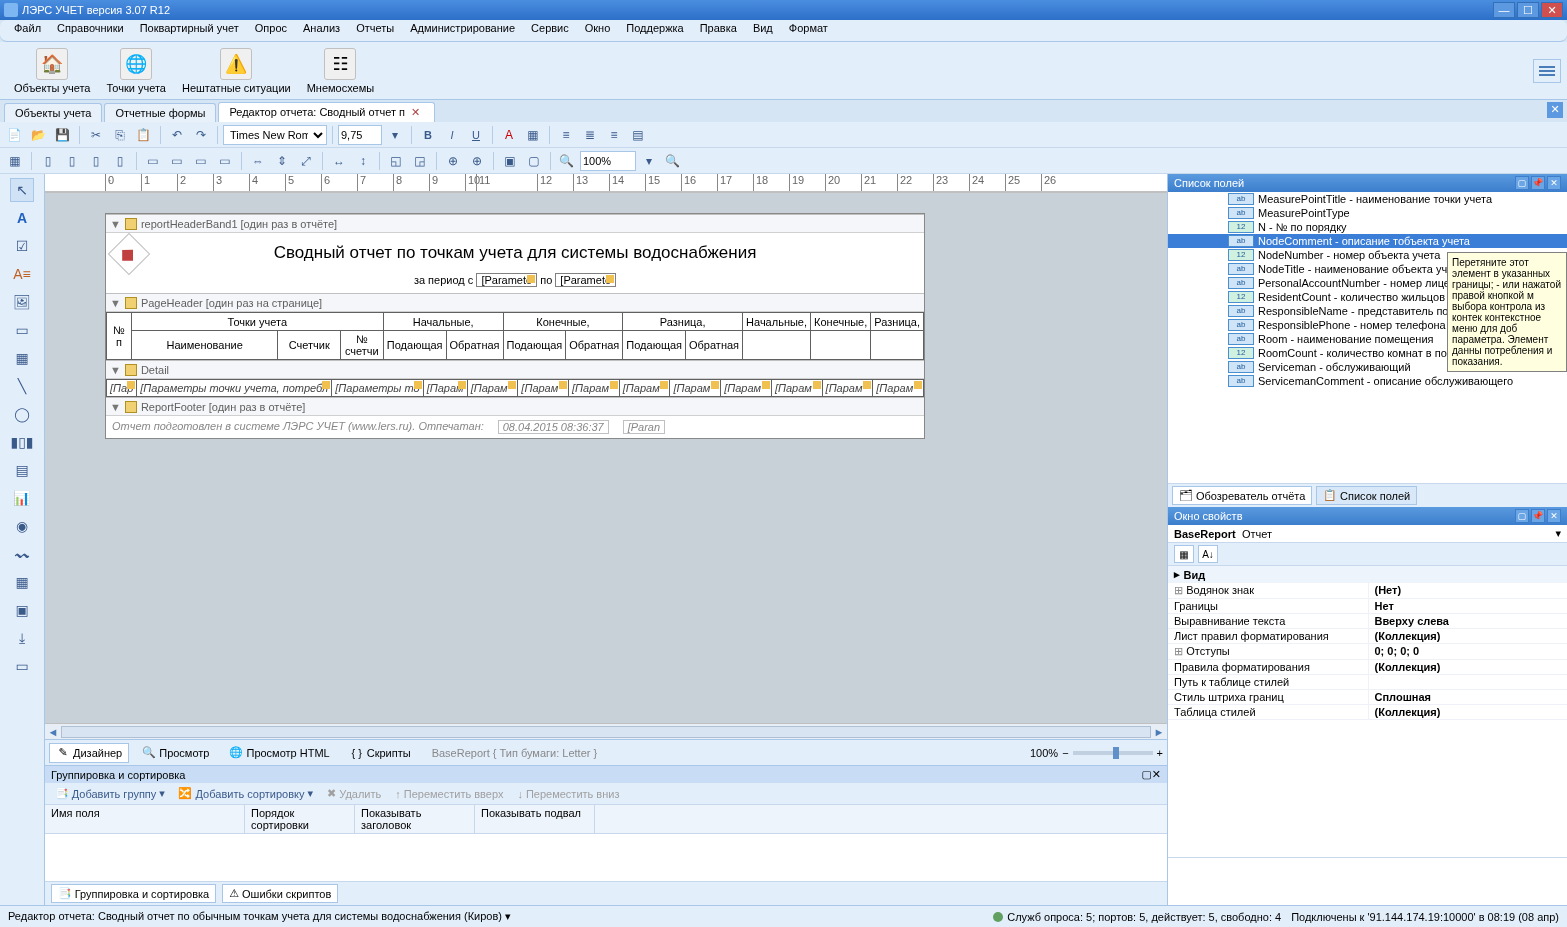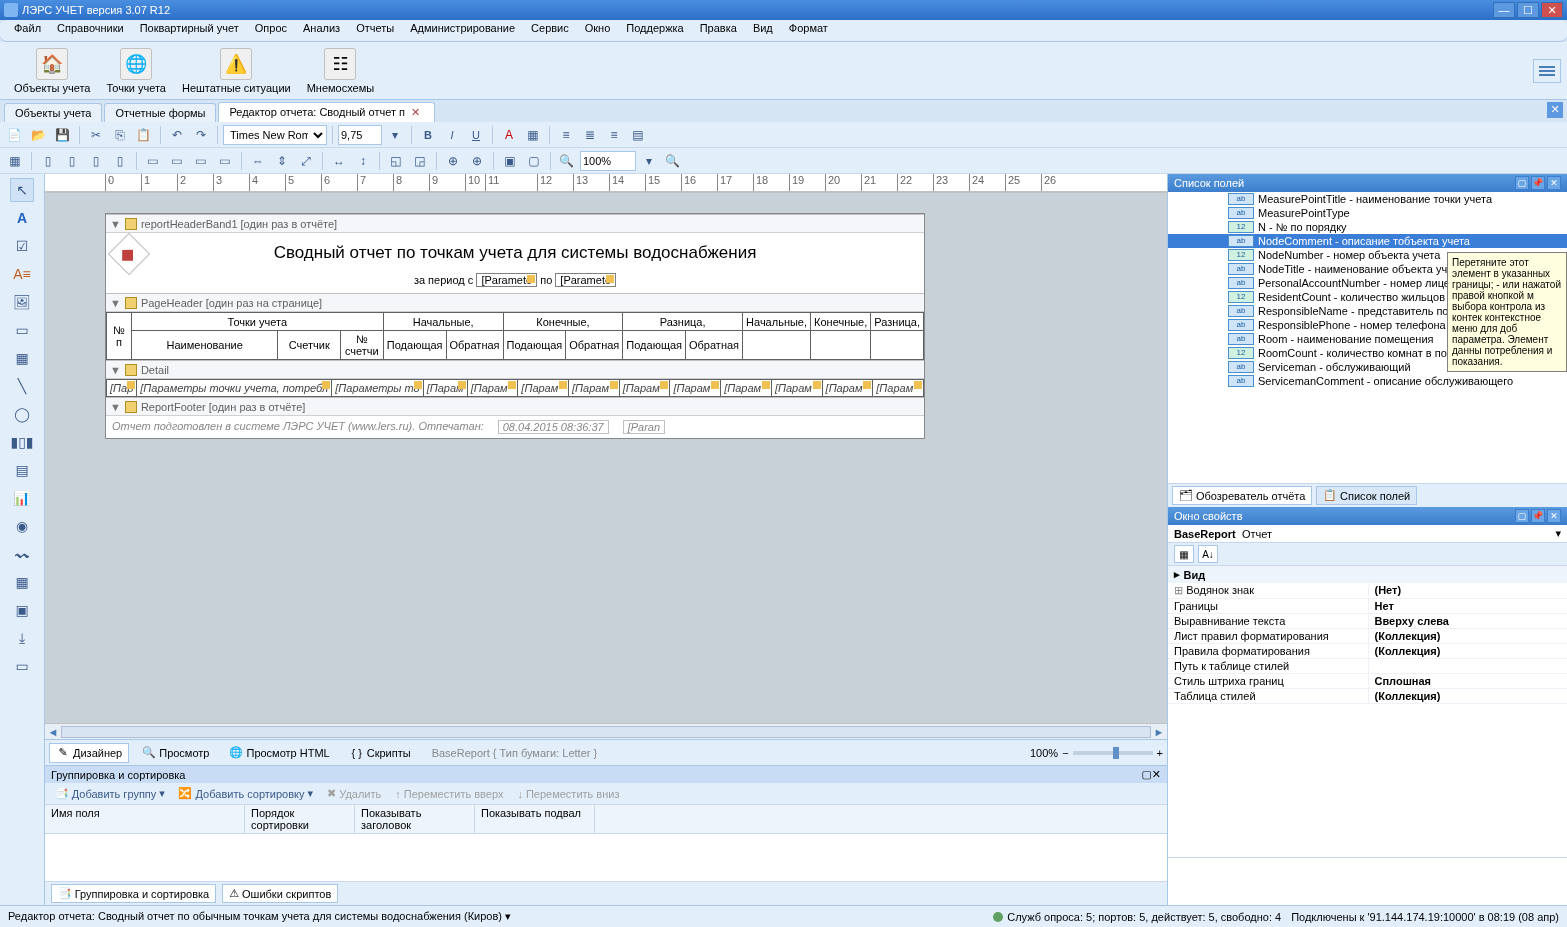--- a/index.html
+++ b/index.html
@@ -293,21 +293,21 @@
         <span class="tick" style="left: 96px;">1</span>
         <span class="tick" style="left: 132px;">2</span>
         <span class="tick" style="left: 168px;">3</span>
         <span class="tick" style="left: 204px;">4</span>
         <span class="tick" style="left: 240px;">5</span>
         <span class="tick" style="left: 276px;">6</span>
         <span class="tick" style="left: 312px;">7</span>
         <span class="tick" style="left: 348px;">8</span>
         <span class="tick" style="left: 384px;">9</span>
         <span class="tick" style="left: 420px;">10</span>
-        <span class="tick" style="left: 440px;">11</span>
+        <span class="tick" style="left: 431px;">11</span>
         <span class="tick" style="left: 492px;">12</span>
         <span class="tick" style="left: 528px;">13</span>
         <span class="tick" style="left: 564px;">14</span>
         <span class="tick" style="left: 600px;">15</span>
         <span class="tick" style="left: 636px;">16</span>
         <span class="tick" style="left: 672px;">17</span>
         <span class="tick" style="left: 708px;">18</span>
         <span class="tick" style="left: 744px;">19</span>
         <span class="tick" style="left: 780px;">20</span>
         <span class="tick" style="left: 816px;">21</span>
@@ -582,20 +582,24 @@
           <div class="pval">Нет</div>
         </div>
         <div class="proprow">
           <div class="pname">Выравнивание текста</div>
           <div class="pval">Вверху слева</div>
         </div>
         <div class="proprow">
           <div class="pname">Лист правил форматирования</div>
           <div class="pval bold">(Коллекция)</div>
         </div>
+        <div class="proprow expandable">
+          <div class="pname">Отступы</div>
+          <div class="pval">0; 0; 0; 0</div>
+        </div>
         <div class="proprow">
           <div class="pname">Правила форматирования</div>
           <div class="pval">(Коллекция)</div>
         </div>
         <div class="proprow">
           <div class="pname">Путь к таблице стилей</div>
           <div class="pval"></div>
         </div>
         <div class="proprow">
           <div class="pname">Стиль штриха границ</div>

